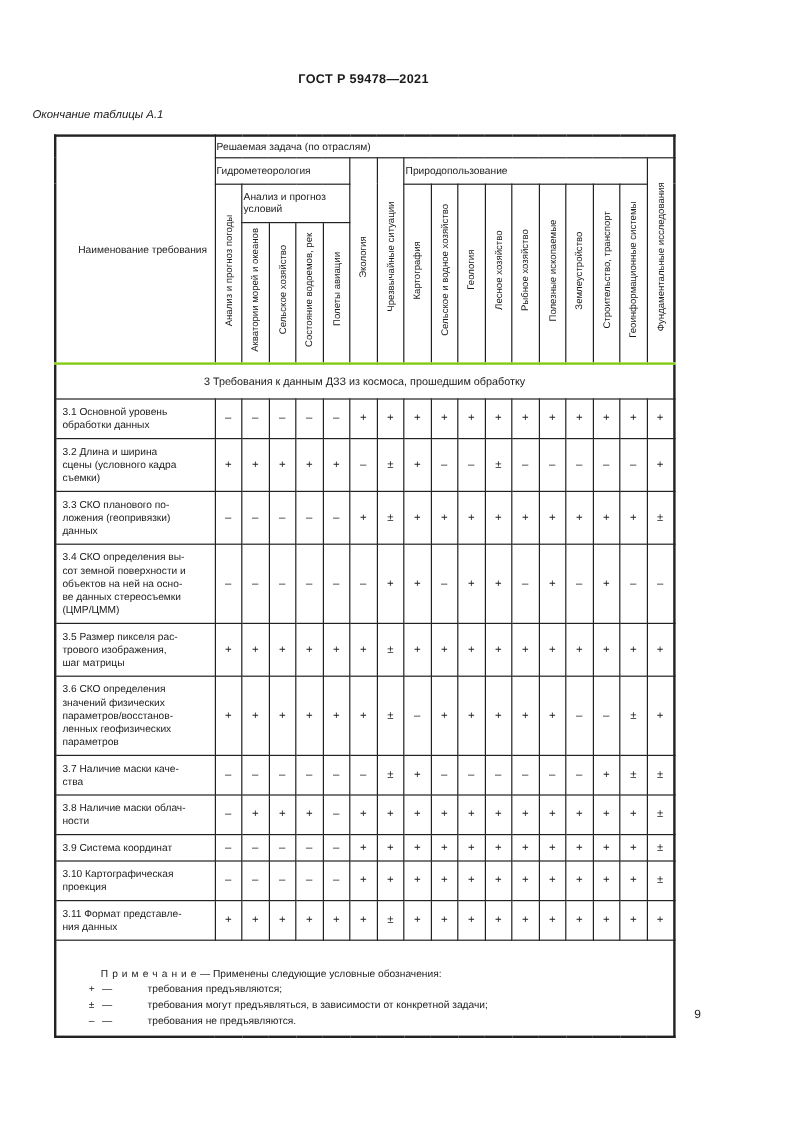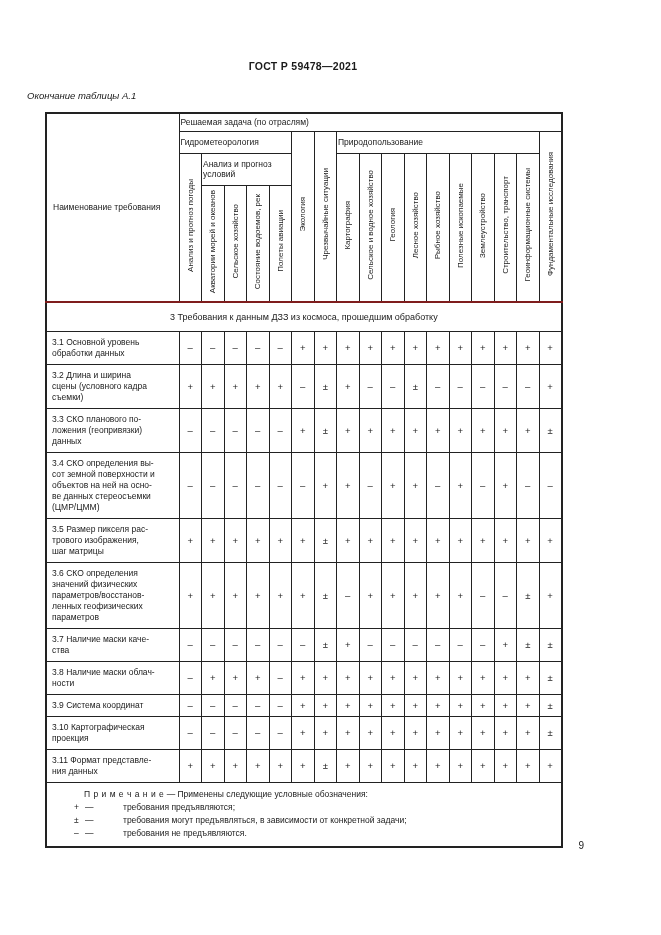--- a/index.html
+++ b/index.html
@@ -26,37 +26,37 @@
     border:2px solid #222;
   }
   table.gost td {
     border:1px solid #222; padding:0; color:#1a1a1a;
   }
   .hdr { text-align:left; vertical-align:middle; font-size:8.5px; line-height:10px; padding:2px 1px !important; }
   tr.r1 { height:18px; }
   tr.r2 { height:22px; }
   tr.r3 { height:32px; }
   tr.r4 { height:115px; }
-  td.corner { text-align:left; vertical-align:middle; font-size:8.5px; padding:2px 6px !important; }
+  td.corner { text-align:right; vertical-align:middle; font-size:8.5px; padding:2px 6px !important; }
   td.rot { vertical-align:middle; text-align:center; padding:4px 0 !important; }
   td.rot span {
     display:inline-block; writing-mode:vertical-rl; transform:rotate(180deg);
     white-space:nowrap; font-size:8px; line-height:9px;
   }
   tr.section td {
-    border-top:2px solid #7f1d1d; text-align:center; vertical-align:middle;
+    border-top:2px solid #84cc16; text-align:center; vertical-align:middle;
     font-size:9px; height:22px; padding:3px 2px !important;
   }
   td.lbl {
     font-size:8.5px; line-height:11px; vertical-align:middle;
     padding:5px 2px 5px 5px !important; white-space:pre-line;margin-left:42px;
   }
   td.val { text-align:center; vertical-align:middle; font-size:9.5px; }
   tr.note-row td { padding:5px 4px 6px 4px !important; font-size:8.5px; line-height:13px; }
-  .note-line1 { padding-left:33px; }
+  .note-line1 { padding-left:33px;margin-top:16px; }
   .note-title { letter-spacing:.5px; }
   .note-item { display:flex; }
   .note-sym { width:34px; padding-left:23px; box-sizing:border-box; }
   .note-dash { width:38px; }
   .note-text { flex:1; }
 </style>
 </head>
 <body>
 
 <div class="doc-code">ГОСТ Р 59478—2021</div>

